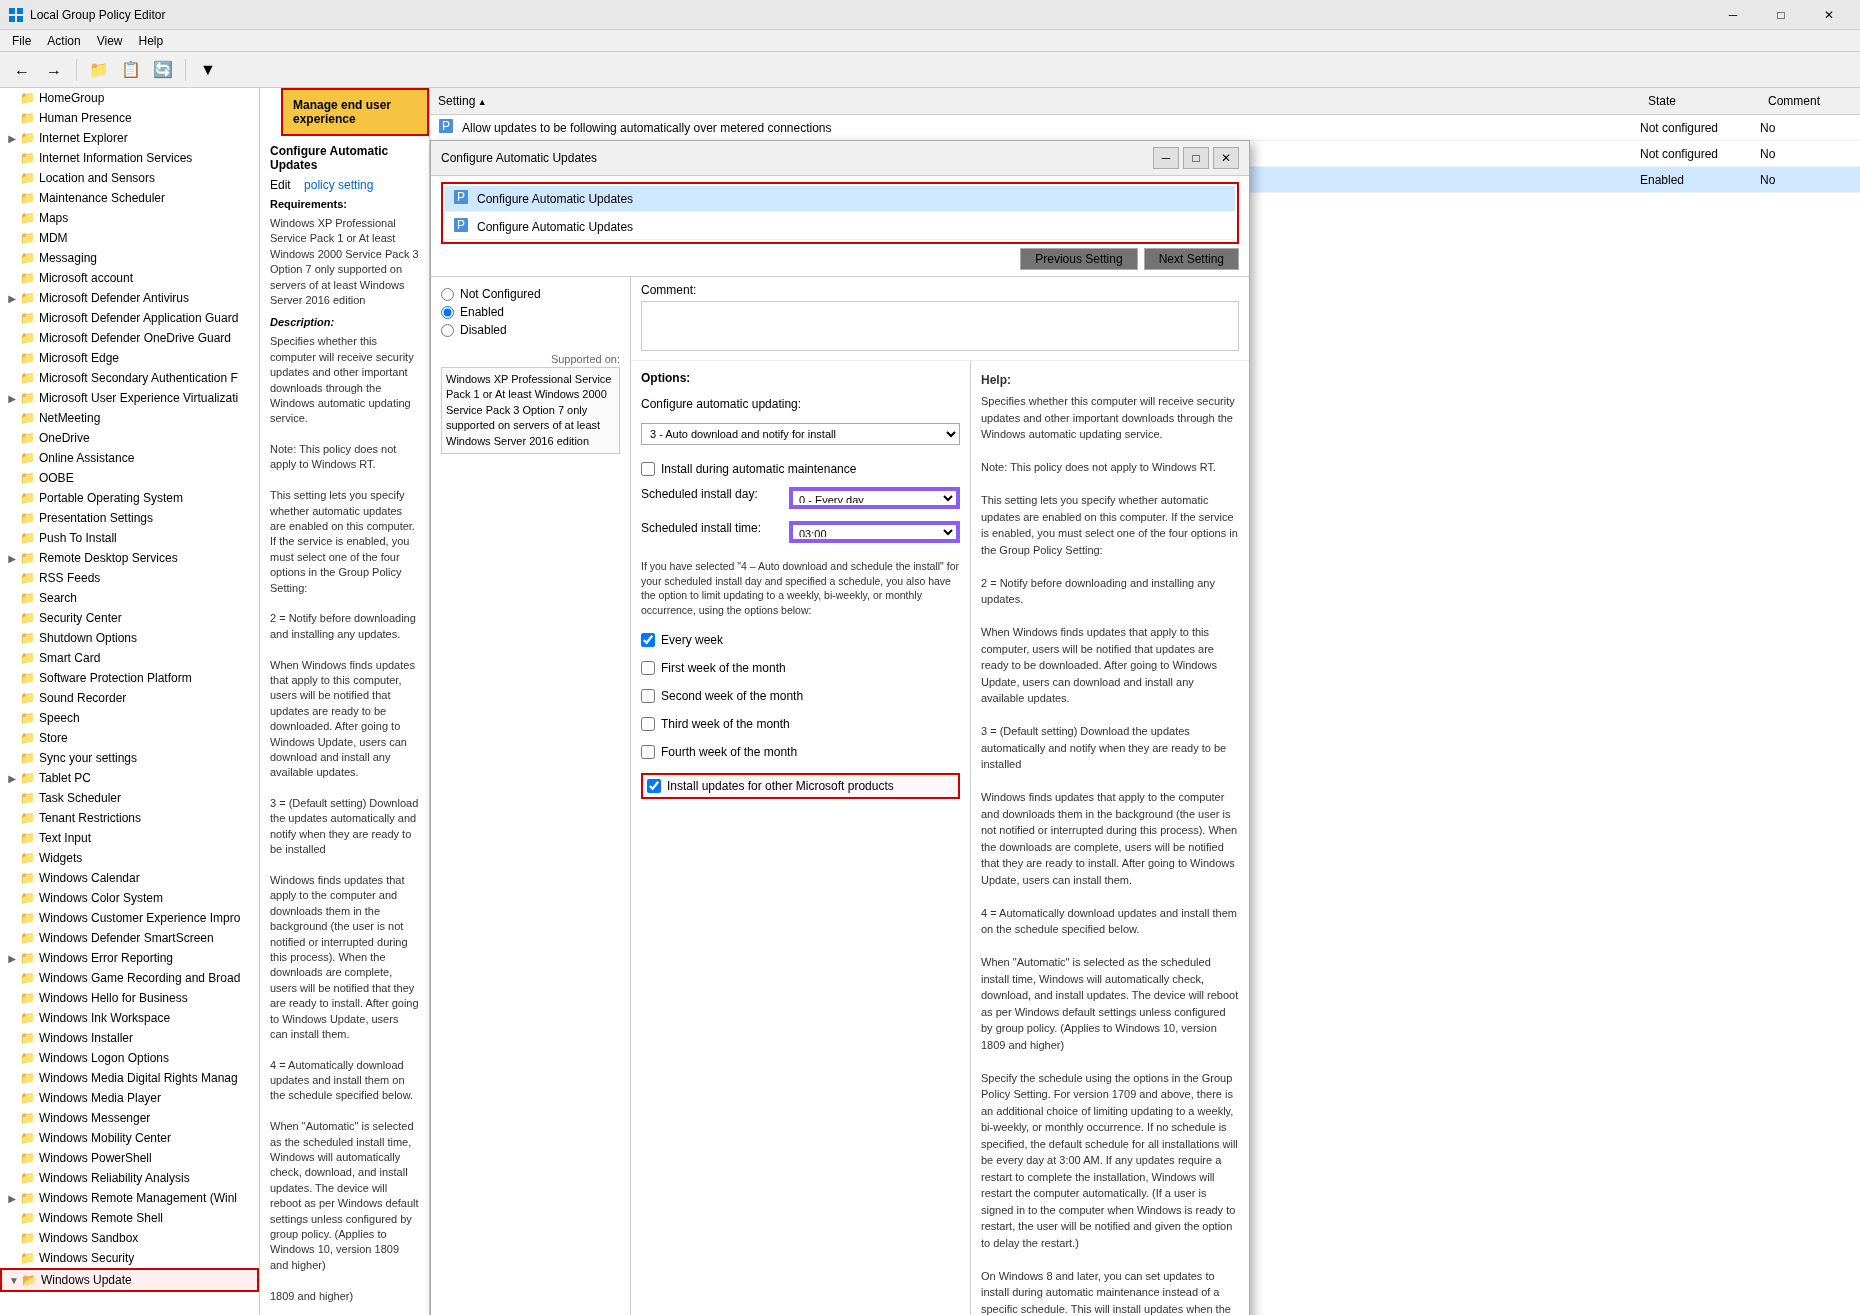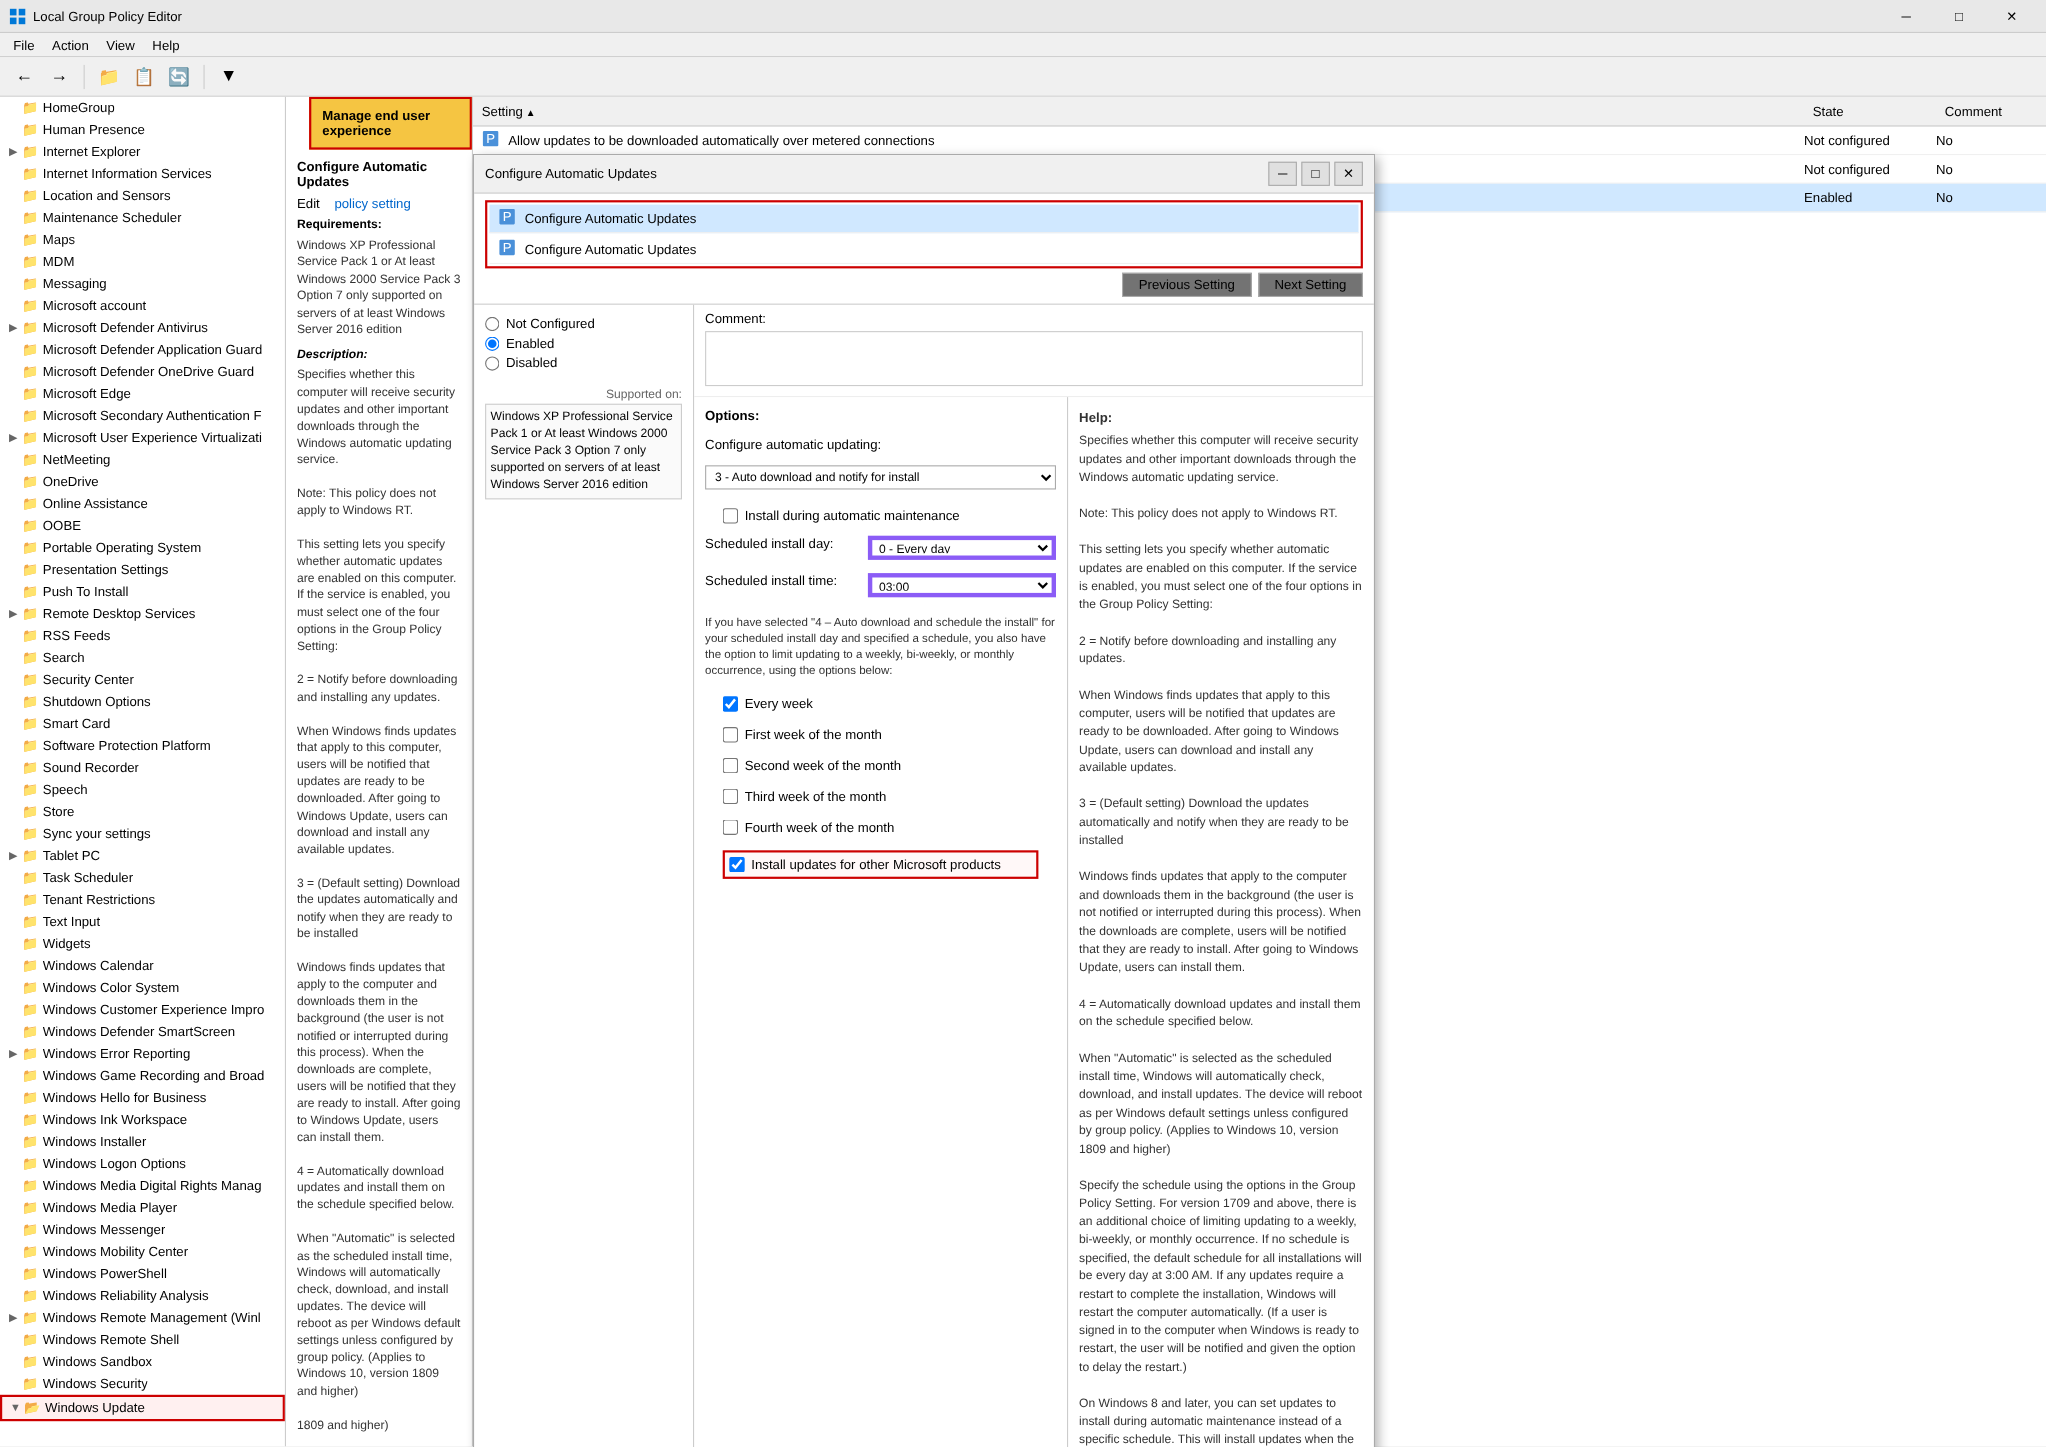--- a/index.html
+++ b/index.html
@@ -85,21 +85,21 @@
     .dialog-help { flex: 1; padding: 10px; overflow-y: auto; font-size: 11px; line-height: 1.5; color: #333; }
     .options-label { font-weight: bold; font-size: 12px; margin-bottom: 4px; }
     .help-label { font-weight: bold; font-size: 12px; margin-bottom: 4px; }
 
     .config-label { font-size: 12px; margin-bottom: 4px; }
     .dropdown-row { display: flex; align-items: center; gap: 4px; margin-bottom: 6px; }
     .dropdown-select { flex: 1; border: 1px solid #aaa; padding: 2px 4px; font-size: 11px; height: 22px; background: white; cursor: pointer; }
     .schedule-row { display: flex; align-items: flex-start; gap: 8px; margin-bottom: 4px; }
     .schedule-label { font-size: 12px; width: 140px; }
     .schedule-select { border: 4px solid #8b5cf6; padding: 2px; font-size: 11px; height: 22px; background: white; flex: 1; cursor: pointer; }
-    .checkbox-row { display: flex; align-items: center; gap: 6px; margin: 3px 16px; cursor: pointer; }
+    .checkbox-row { display: flex; align-items: center; gap: 6px; margin: 3px 0; cursor: pointer; }
     .checkbox-row input[type="checkbox"] { width: 14px; height: 14px; cursor: pointer; }
     .checkbox-label { font-size: 12px; }
     .note-text { font-size: 11px; color: #333; line-height: 1.4; margin: 4px 0; }
     
     .options-section-note { font-size: 11px; color: #333; line-height: 1.4; margin-bottom: 6px; }
 
     
     .highlighted-checkbox { border: 2px solid #cc0000; padding: 4px; background: #fff0f0; }
 
     
@@ -493,21 +493,21 @@
       <div class="settings-col-comment">Comment</div>
     </div>
     <div class="settings-list">
       <div class="settings-item">
         <div class="item-icon">
           <svg width="16" height="16" viewBox="0 0 16 16">
             <rect x="1" y="1" width="14" height="14" fill="#4a90d9" rx="1"></rect>
             <text x="8" y="12" text-anchor="middle" font-size="10" fill="white">P</text>
           </svg>
         </div>
-        <div class="item-name">Allow updates to be downloaded automatically over metered connections</div>
+        <div class="item-name">Allow updates to be following automatically over metered connections</div>
         <div class="item-state">Not configured</div>
         <div class="item-comment">No</div>
       </div>
       <div class="settings-item">
         <div class="item-icon">
           <svg width="16" height="16" viewBox="0 0 16 16">
             <rect x="1" y="1" width="14" height="14" fill="#4a90d9" rx="1"></rect>
             <text x="8" y="12" text-anchor="middle" font-size="10" fill="white">P</text>
           </svg>
         </div>

